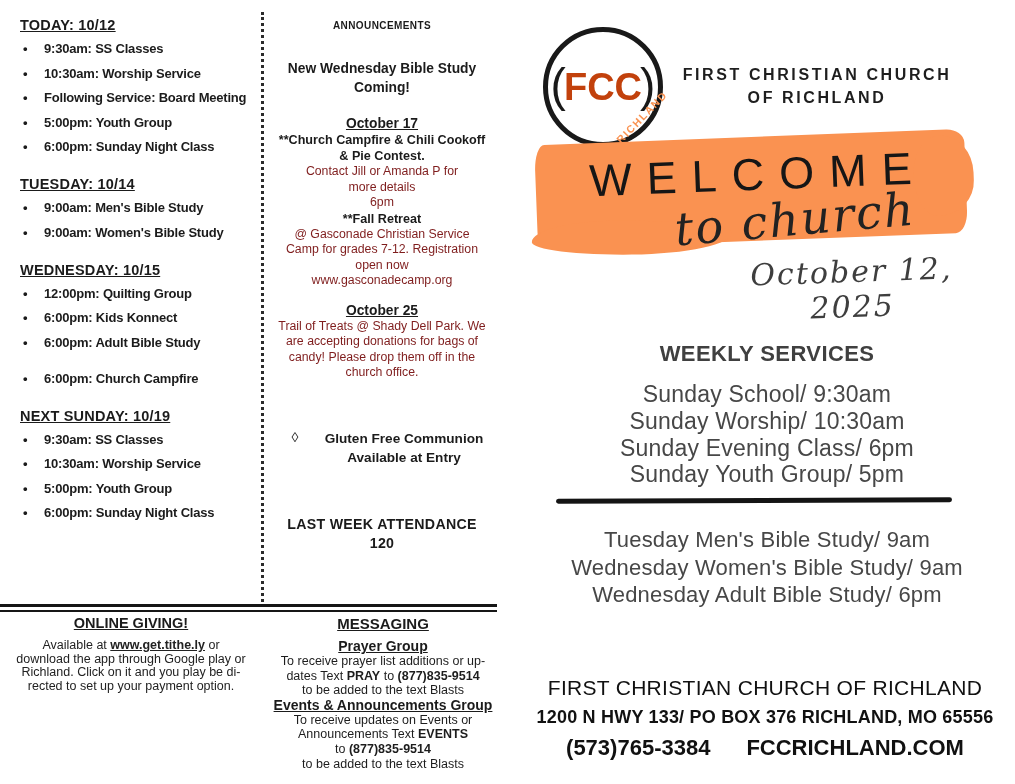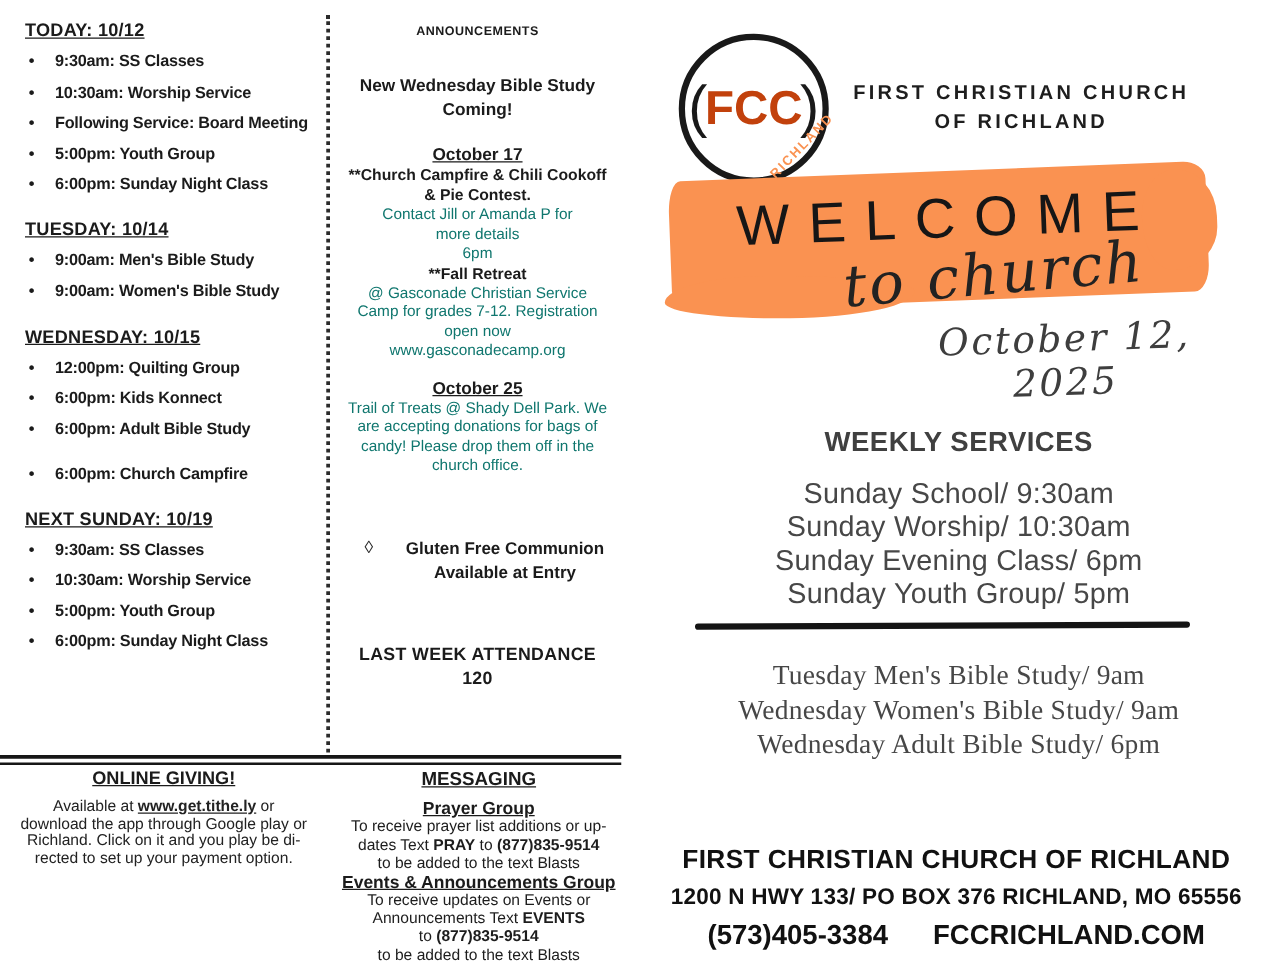--- a/index.html
+++ b/index.html
@@ -22,21 +22,21 @@
                   border-left:3px dotted #2b2b2b;}
   .double-rule{position:absolute;left:0;top:604px;width:497px;height:3px;
                border-top:3px solid #161616;border-bottom:2px solid #161616;}
 
   
   .col-mid{position:absolute;left:266px;top:20px;width:232px;text-align:center;}
   .ann-title{font-size:10px;font-weight:700;letter-spacing:.4px;margin:0 0 28px 0;}
   .ann-intro{font-size:13.8px;font-weight:700;line-height:19px;margin:0 0 19px 0;}
   .ev-date{font-size:13.8px;font-weight:700;text-decoration:underline;line-height:16px;}
   .ev-bold{font-size:12.6px;font-weight:700;line-height:16px;}
-  .ev-gray{font-size:12.3px;color:#0f766e;line-height:15.5px;}
+  .ev-gray{font-size:12.3px;color:#7f1d1d;line-height:15.5px;}
   .ev-gap{height:14px;}
   .gluten{display:flex;margin-top:48px;text-align:center;}
   .gluten .dia{flex:none;width:30px;margin-left:14px;font-size:14px;color:#2a2a2a;}
   .gluten .txt{flex:1;font-size:13.6px;font-weight:700;line-height:19px;}
   .attendance{margin-top:48px;font-size:14.2px;font-weight:700;line-height:19px;letter-spacing:.3px;}
 
   
   .giving{position:absolute;left:4px;top:615px;width:254px;text-align:center;}
   .giving-title{font-size:14.5px;font-weight:700;text-decoration:underline;margin:0 0 8px 0;}
   .giving-line{font-size:12.5px;line-height:13.6px;color:#222;}
@@ -75,26 +75,26 @@
   .date-script{position:absolute;left:712px;top:254px;width:280px;text-align:center;
           font-family:"DejaVu Serif",serif;font-style:italic;font-size:30px;color:#3e3e3e;
           transform:rotate(-2deg);letter-spacing:2px;}
 
   
   .weekly{position:absolute;left:520px;top:341px;width:494px;text-align:center;}
   .weekly-title{font-size:22px;font-weight:700;letter-spacing:.4px;margin:0 0 14px 0;color:#404040;}
   .svc-line{font-size:23px;line-height:26.8px;color:#474747;letter-spacing:.2px;}
   .brush-rule{position:absolute;left:556px;top:498px;width:396px;height:5px;background:#141414;
               border-radius:3px;transform:rotate(-.25deg);}
-  .midweek{position:absolute;left:520px;top:526px;width:494px;text-align:center;font-family:Liberation Serif, serif;}
+  .midweek{position:absolute;left:520px;top:526px;width:494px;text-align:center;}
   .mid-line{font-size:22px;line-height:27.5px;color:#474747;letter-spacing:.2px;}
 
   
   .rfooter{position:absolute;left:515px;top:676px;width:500px;text-align:center;color:#111;}
-  .rf-name{font-size:21px;font-weight:700;letter-spacing:.3px;margin-bottom:7px;}
+  .rf-name{font-size:21px;font-weight:400;letter-spacing:.3px;margin-bottom:7px;}
   .rf-addr{font-size:18px;font-weight:700;letter-spacing:.2px;margin-bottom:7px;}
   .rf-contact{display:flex;justify-content:center;gap:36px;font-size:22px;font-weight:700;}
 </style>
 </head>
 <body>
 
 <div class="page">
 
   <div class="col-left">
 
@@ -272,18 +272,18 @@
   <div class="midweek">
     <div class="mid-line">Tuesday Men's Bible Study/ 9am</div>
     <div class="mid-line">Wednesday Women's Bible Study/ 9am</div>
     <div class="mid-line">Wednesday Adult Bible Study/ 6pm</div>
   </div>
 
   <div class="rfooter">
     <div class="rf-name">FIRST CHRISTIAN CHURCH OF RICHLAND</div>
     <div class="rf-addr">1200 N HWY 133/ PO BOX 376  RICHLAND, MO 65556</div>
     <div class="rf-contact">
-      <span>(573)405-3384</span>
+      <span>(573)765-3384</span>
       <span>FCCRICHLAND.COM</span>
     </div>
   </div>
 
 </div>
 
 </body></html>

